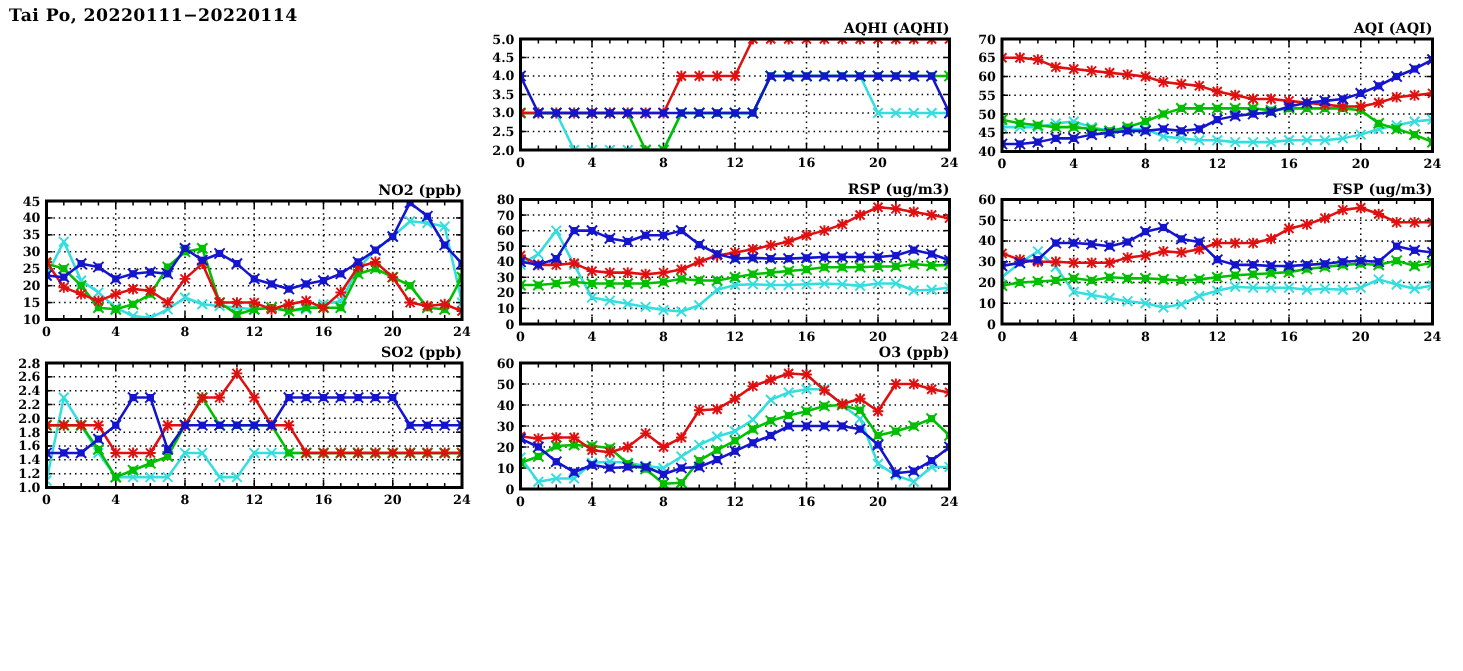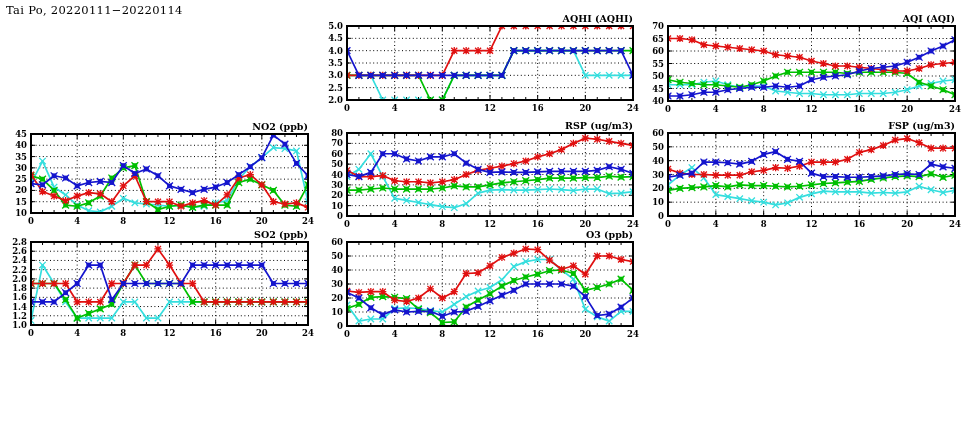--- a/index.html
+++ b/index.html
@@ -1,18 +1,18 @@
 <!DOCTYPE html>
 <html><head>
 <meta charset="utf-8">
 <style>
   html,body{margin:0;padding:0;background:#fff;}
   #canvas{position:relative;width:975px;height:447px;background:#ffffff;overflow:hidden;
           font-family:"DejaVu Serif",serif;}
-  #page-title{position:absolute;left:6px;top:3px;font-size:11.5px;font-weight:400;color:#000;
+  #page-title{position:absolute;left:6px;top:3px;font-size:11.5px;font-weight:700;color:#000;
               letter-spacing:0.3px;white-space:pre;}
   svg text{fill:#000;}
   .tick-label{font-family:"DejaVu Serif",serif;font-size:8.5px;font-weight:700;}
   .chart-title{font-family:"DejaVu Serif",serif;font-size:9.5px;font-weight:700;}
 </style>
 </head>
 <body>
 
 <div id="canvas">
   <div id="page-title">Tai Po, 20220111−20220114</div>

